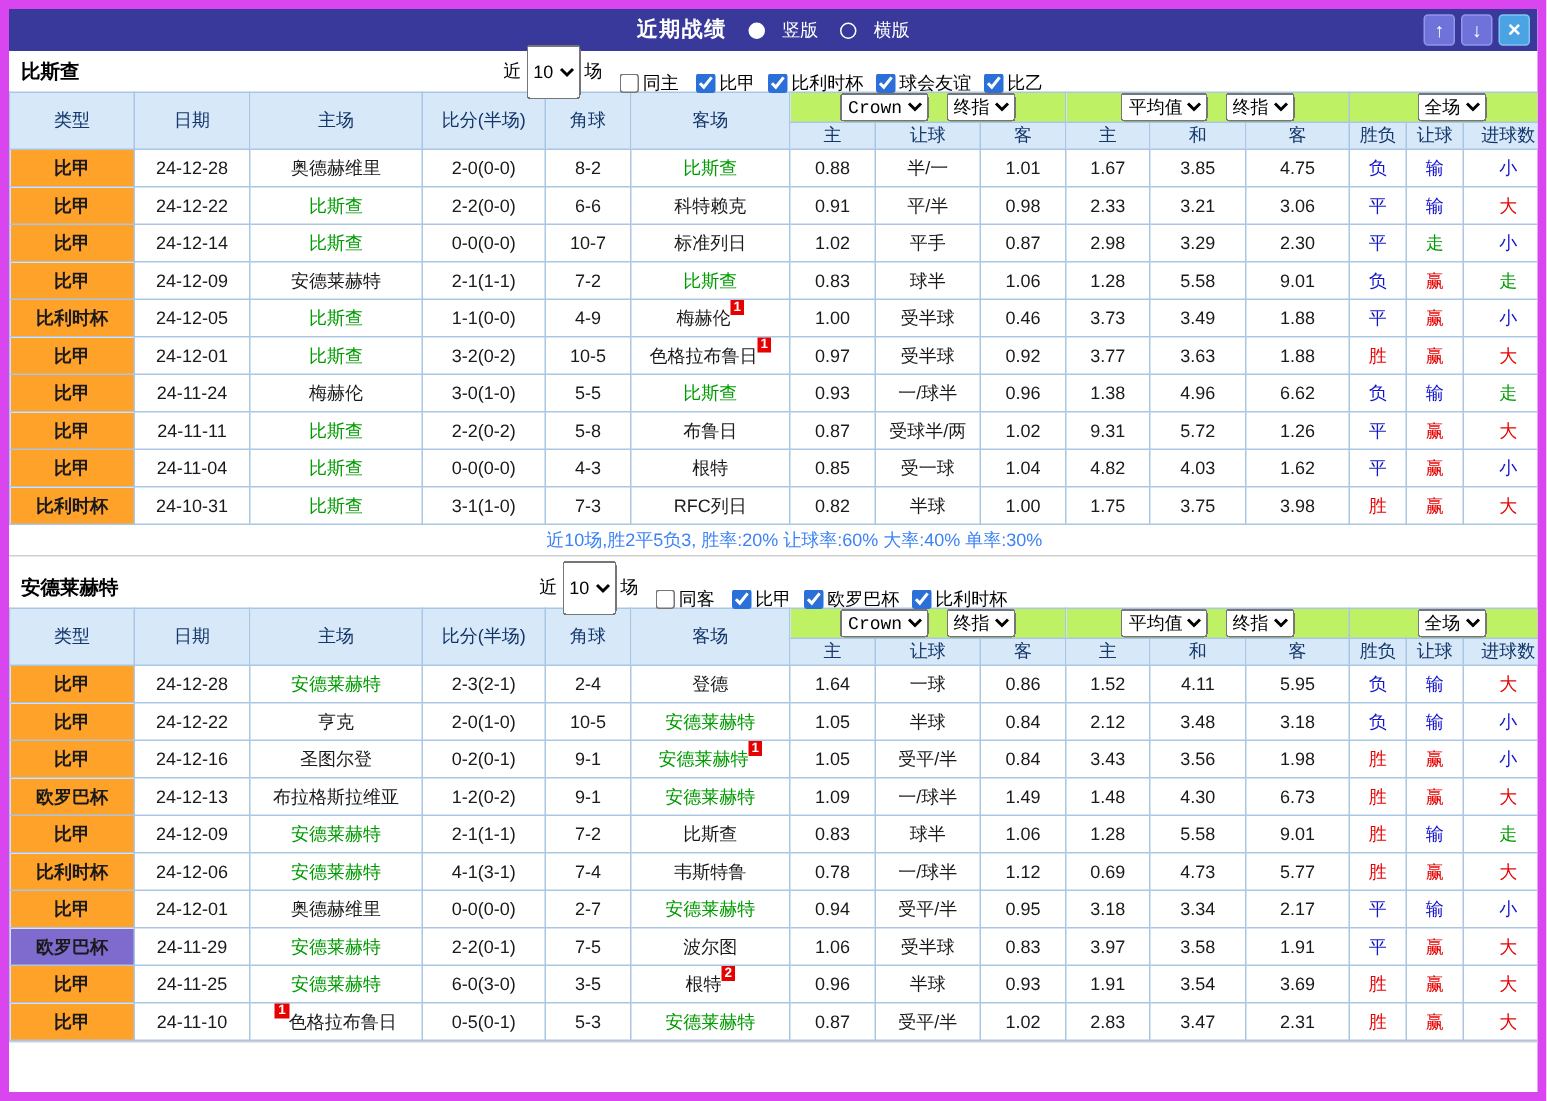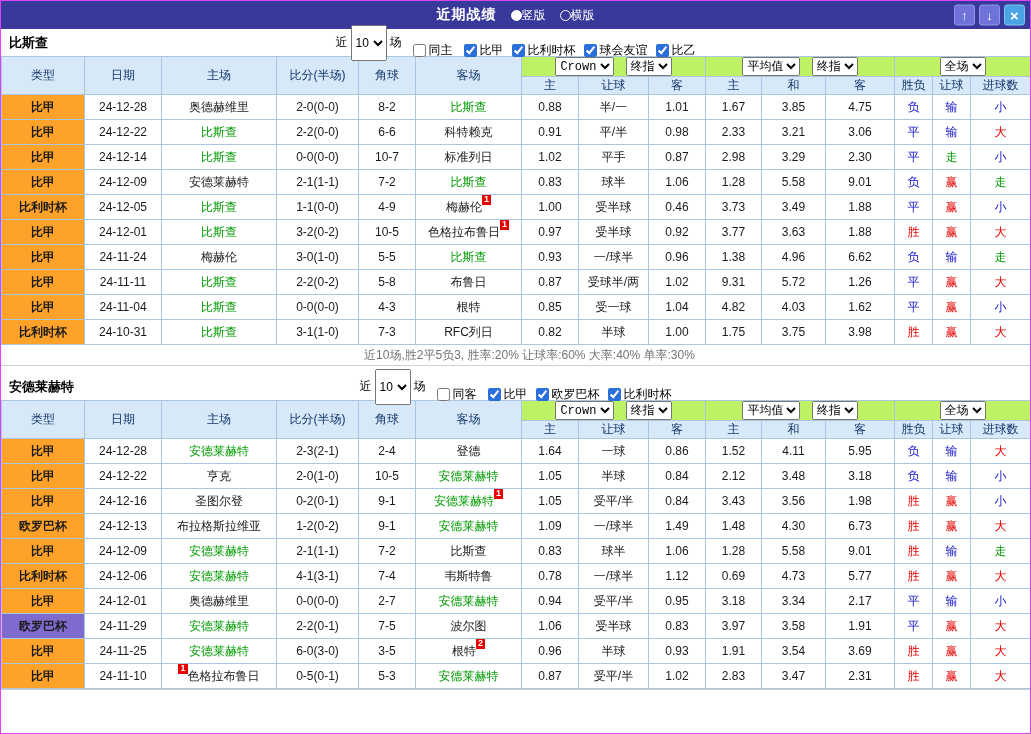--- a/index.html
+++ b/index.html
@@ -1,23 +1,23 @@
 <!DOCTYPE html>
 <html><head>
 <meta charset="utf-8">
 <style>
   * { box-sizing: border-box; }
   body { margin: 0; background: #ffffff; font-family: "Liberation Sans", sans-serif; }
-  .app { width: 1031px; height: 734px; border: 1px solid #d946ef; background: #fff; overflow: hidden; }
+  .app { width: 1031px; height: 734px; border: 6px solid #d946ef; background: #fff; overflow: hidden; }
 
   
   .titlebar { height: 28px; background: #39399b; display: flex; align-items: center; position: relative; color: #fff; }
   .title-center { flex: 1; display: flex; justify-content: center; align-items: center; gap: 14px; }
   .tb-title { font-size: 14px; font-weight: bold; letter-spacing: 1px; }
-  .radio-opt { display: inline-flex; align-items: center; gap: 0; font-size: 12px; cursor: pointer; }
+  .radio-opt { display: inline-flex; align-items: center; gap: 12px; font-size: 12px; cursor: pointer; }
   .radio { width: 11px; height: 11px; border: 1px solid #fff; border-radius: 50%; display: inline-block; }
   .radio[data-checked="true"] { background: #fff; }
   .tb-buttons { position: absolute; right: 5px; top: 50%; transform: translateY(-50%); display: flex; gap: 4px; }
   .tb-btn { width: 21px; height: 21px; border-radius: 3px; border: 1px solid #9295ea; background: #6f72d8; color: #fff;
             font-size: 13px; line-height: 18px; text-align: center; cursor: pointer; padding: 0; font-family: inherit; font-weight: bold; }
   .tb-btn.close { background: #4aa3e2; border-color: #85c4ef; font-size: 15px; }
 
   
   .match-section { border-bottom: 1px solid #cfcfcf; }
   .match-section + .match-section { margin-top: 7px; }
@@ -40,21 +40,21 @@
   td.type[data-color="orange"] { background: #ffa229; }
   td.type[data-color="purple"] { background: #7e6bcd; }
   td.score { color: #e60000; }
   .tname[data-focus="true"] { color: #009b00; }
   .res[data-color="red"]   { color: #e60000; }
   .res[data-color="blue"]  { color: #1414cc; }
   .res[data-color="green"] { color: #009b00; }
   .badge { display: inline-block; background: #e60000; color: #fff; font-size: 9px; font-weight: bold; line-height: 11px;
            padding: 0 2px; position: relative; top: -4px; }
   .badge:empty { display: none; }
-  .summary { height: 20px; line-height: 20px; text-align: center; font-size: 12px; color: #737373; margin-left: 28px; }
+  .summary { height: 20px; line-height: 20px; text-align: center; font-size: 12px; color: #3b82f6; margin-left: 28px; }
 </style>
 </head>
 <body>
 
 <div class="app">
   <div class="titlebar">
     <div class="title-center">
       <span class="tb-title">近期战绩</span>
       <span class="radio-opt">
         <span class="radio" data-checked="true"></span>

